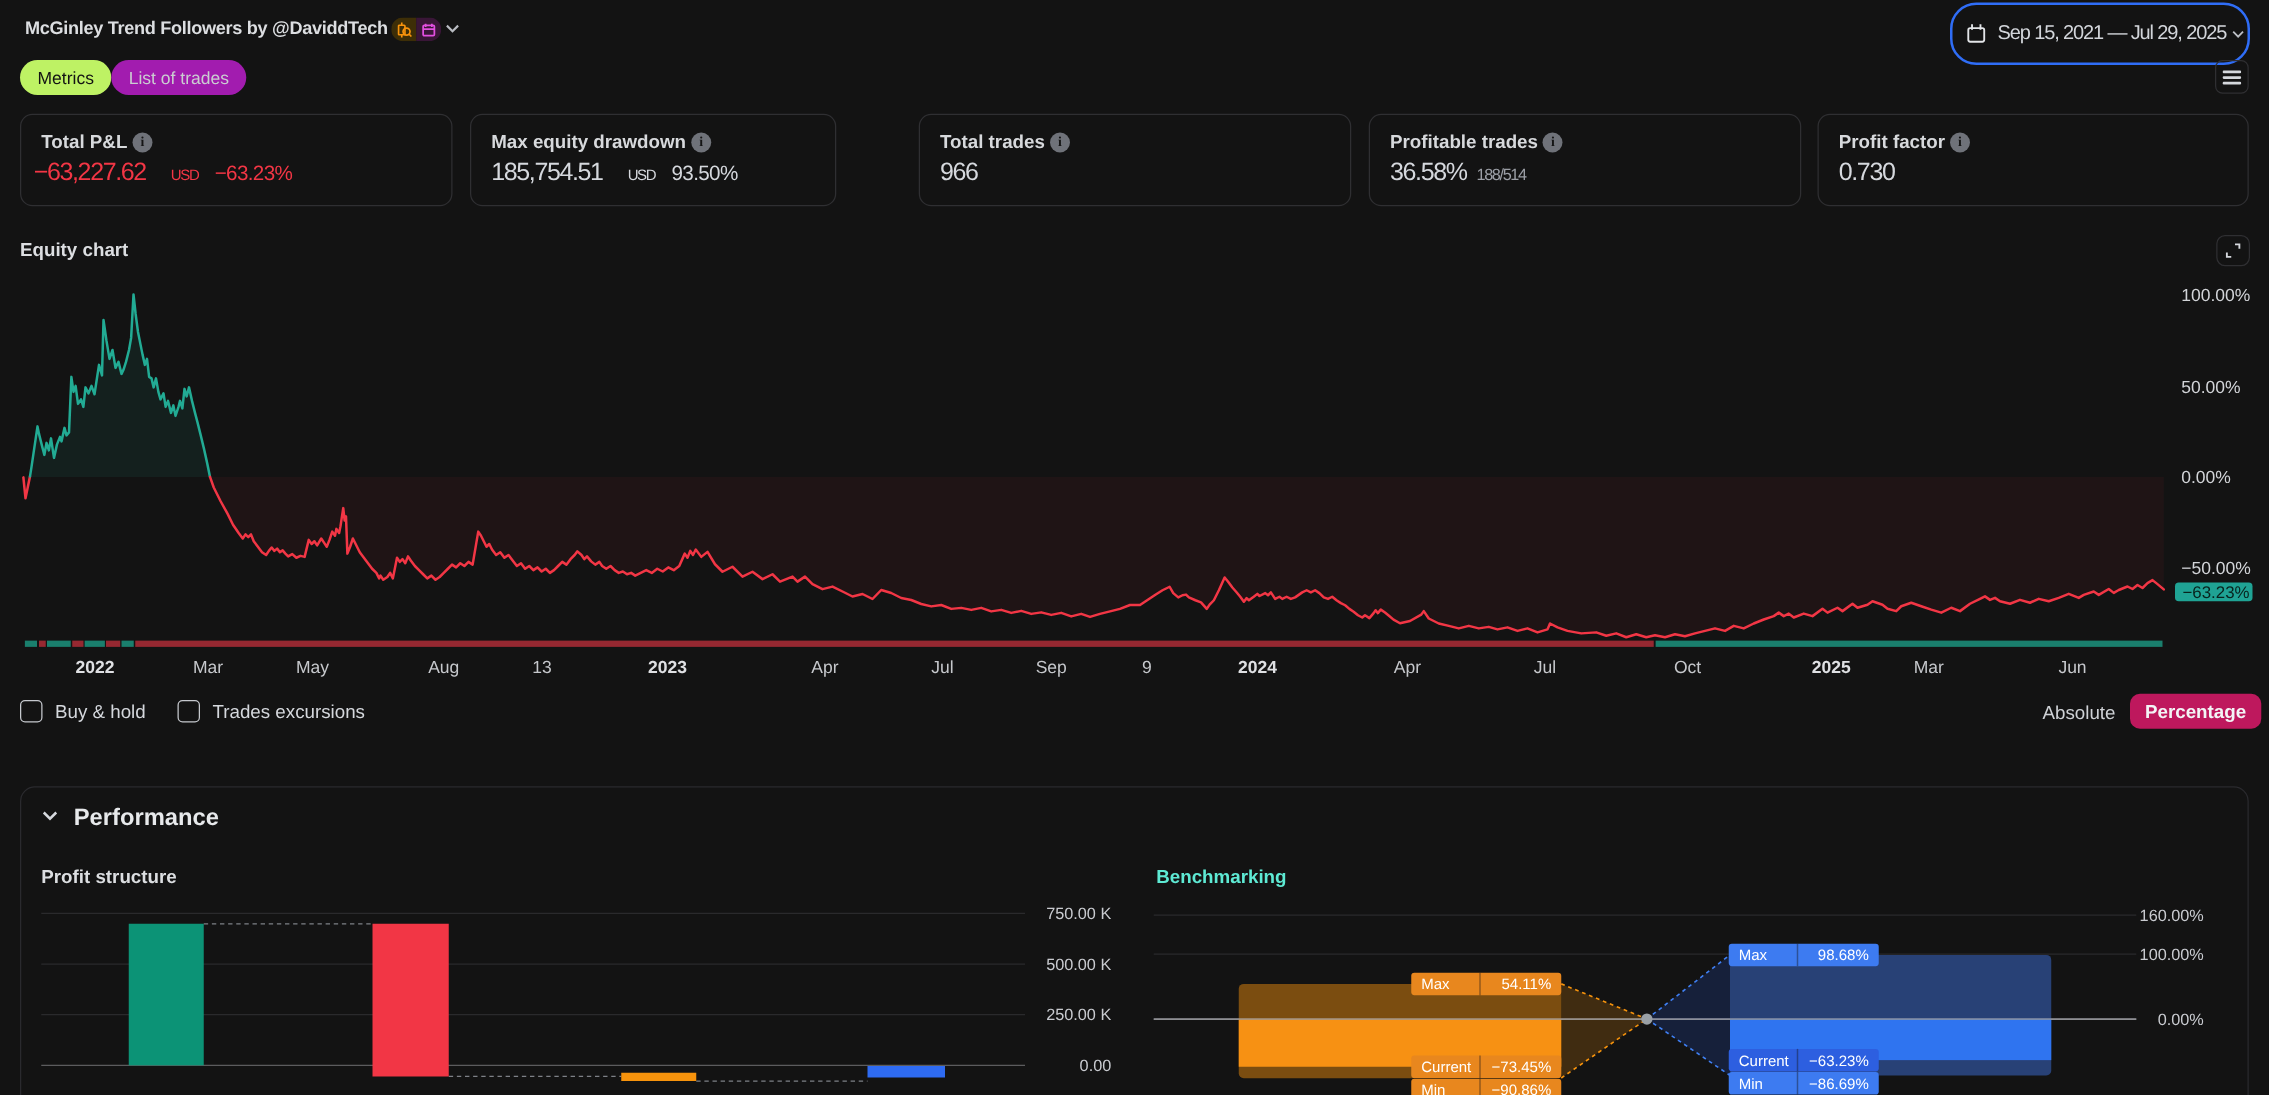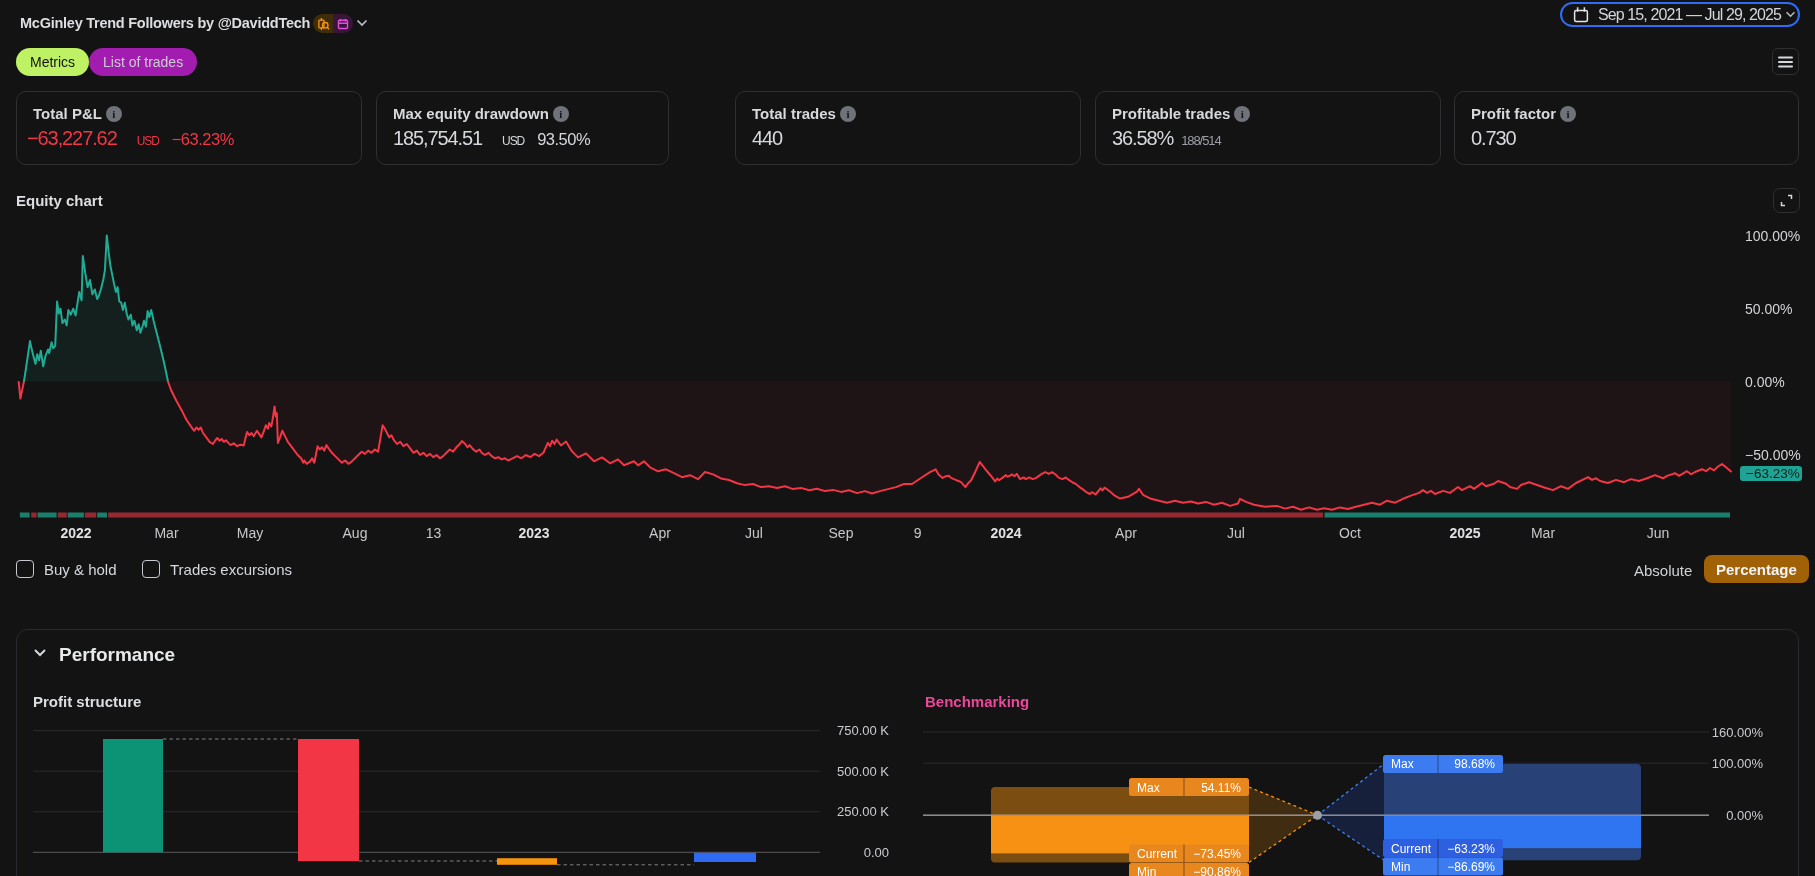--- a/index.html
+++ b/index.html
@@ -31,21 +31,21 @@
     <svg width="12" height="12" viewBox="0 0 24 24" fill="none" stroke="#e24fe0" stroke-width="2.8">
         <rect x="3" y="4.5" width="18" height="16.5" rx="2"></rect>
         <path d="M7 2v5M17 2v5M3.5 10.5h17"></path>
       </svg>
   </div>
 </div>
 <svg class="abs" style="left:356px;top:19px;" width="12" height="8" viewBox="0 0 12 8" fill="none" stroke="#b9bcc2" stroke-width="1.7">
     <path d="M1.5 1.5 6 6l4.5-4.5"></path>
   </svg>
 
-<div class="abs" style="left:1560px;top:2px;width:240px;height:25px;border:2px solid #2f6df6;border-radius:21px;display:flex;align-items:center;padding:0 10px;white-space:nowrap;">
+<div class="abs" style="left:1560px;top:2px;width:240px;height:50px;border:2px solid #2f6df6;border-radius:21px;display:flex;align-items:center;padding:0 10px;white-space:nowrap;">
   <svg width="18" height="18" viewBox="0 0 24 24" fill="none" stroke="#e3e5e8" stroke-width="2" style="flex:0 0 auto;">
       <rect x="3.5" y="6" width="17" height="14.5" rx="2"></rect>
       <path d="M7.5 1.8v6M16.5 1.8v6"></path>
     </svg>
   <span style="font-size:16px;color:#d2d5da;margin-left:8px;letter-spacing:-0.9px;">Sep 15, 2021 — Jul 29, 2025</span>
   <svg width="11" height="7" viewBox="0 0 12 8" fill="none" stroke="#b9bcc2" stroke-width="1.7" style="margin-left:4px;flex:0 0 auto;">
       <path d="M1.5 1.5 6 6l4.5-4.5"></path>
     </svg>
 </div>
 
@@ -71,21 +71,21 @@
   <div class="ct">Max equity drawdown <span class="info">i</span></div>
   <div class="cv">
       <span>185,754.51</span>
       <span class="unit">USD</span>
       <span class="sub">93.50%</span>
     </div>
 </div>
 <div class="card" style="left:735px;width:346px;">
   <div class="ct">Total trades <span class="info">i</span></div>
   <div class="cv">
-      <span>440</span>
+      <span>966</span>
     </div>
 </div>
 <div class="card" style="left:1095px;width:346px;">
   <div class="ct">Profitable trades <span class="info">i</span></div>
   <div class="cv">
       <span>36.58%</span>
       <span class="sm">188/514</span>
     </div>
 </div>
 <div class="card" style="left:1454px;width:345px;">
@@ -148,29 +148,29 @@
 
 <div class="abs" style="left:16px;top:560px;display:flex;align-items:center;gap:10px;">
     <span class="cb"></span>
     <span style="font-size:15px;color:#d5d8dd;">Buy &amp; hold</span>
   </div>
 <div class="abs" style="left:142px;top:560px;display:flex;align-items:center;gap:10px;">
     <span class="cb"></span>
     <span style="font-size:15px;color:#d5d8dd;">Trades excursions</span>
   </div>
 <div class="abs" style="left:1634px;top:562px;font-size:15px;color:#cfd2d6;">Absolute</div>
-<div class="abs" style="left:1704px;top:555px;height:28px;background:#a16207;border-radius:8px;display:flex;align-items:center;padding:0 12px;font-size:15px;font-weight:bold;color:#f3f4f6;">Percentage</div>
+<div class="abs" style="left:1704px;top:555px;height:28px;background:#be185d;border-radius:8px;display:flex;align-items:center;padding:0 12px;font-size:15px;font-weight:bold;color:#f3f4f6;">Percentage</div>
 
 <div class="abs" style="left:16px;top:629px;width:1783px;height:300px;border:1px solid #2a2a2e;border-radius:12px;"></div>
 <svg class="abs" style="left:33px;top:648px;" width="14" height="9" viewBox="0 0 14 9" fill="none" stroke="#d5d8dd" stroke-width="2">
     <path d="M2 2l5 5 5-5"></path>
   </svg>
 <div class="abs" style="left:59px;top:644px;font-size:19px;font-weight:bold;color:#e7e9eb;">Performance</div>
 <div class="abs" style="left:33px;top:693px;font-size:15px;font-weight:bold;color:#dcdee1;">Profit structure</div>
-<div class="abs" style="left:925px;top:693px;font-size:15px;font-weight:bold;color:#ec4899;">Benchmarking</div>
+<div class="abs" style="left:925px;top:693px;font-size:15px;font-weight:bold;color:#5eead4;">Benchmarking</div>
 
 <svg class="abs" style="left:0;top:0;" width="1815" height="876" viewBox="0 0 1815 876">
 
 <line x1="33" x2="820" y1="730.6" y2="730.6" stroke="#2a2a2c" stroke-width="1"></line>
     <line x1="33" x2="820" y1="771.2" y2="771.2" stroke="#2a2a2c" stroke-width="1"></line>
     <line x1="33" x2="820" y1="811.7" y2="811.7" stroke="#2a2a2c" stroke-width="1"></line>
     <line x1="33" x2="820" y1="852.3" y2="852.3" stroke="#5c5c5e" stroke-width="1"></line>
 <line x1="163" x2="298" y1="739" y2="739" stroke="#7e8187" stroke-width="1" stroke-dasharray="3.5,3"></line>
 <line x1="359" x2="497" y1="861" y2="861" stroke="#7e8187" stroke-width="1" stroke-dasharray="3.5,3"></line>
 <line x1="557" x2="694" y1="864.8" y2="864.8" stroke="#7e8187" stroke-width="1" stroke-dasharray="3.5,3"></line>

